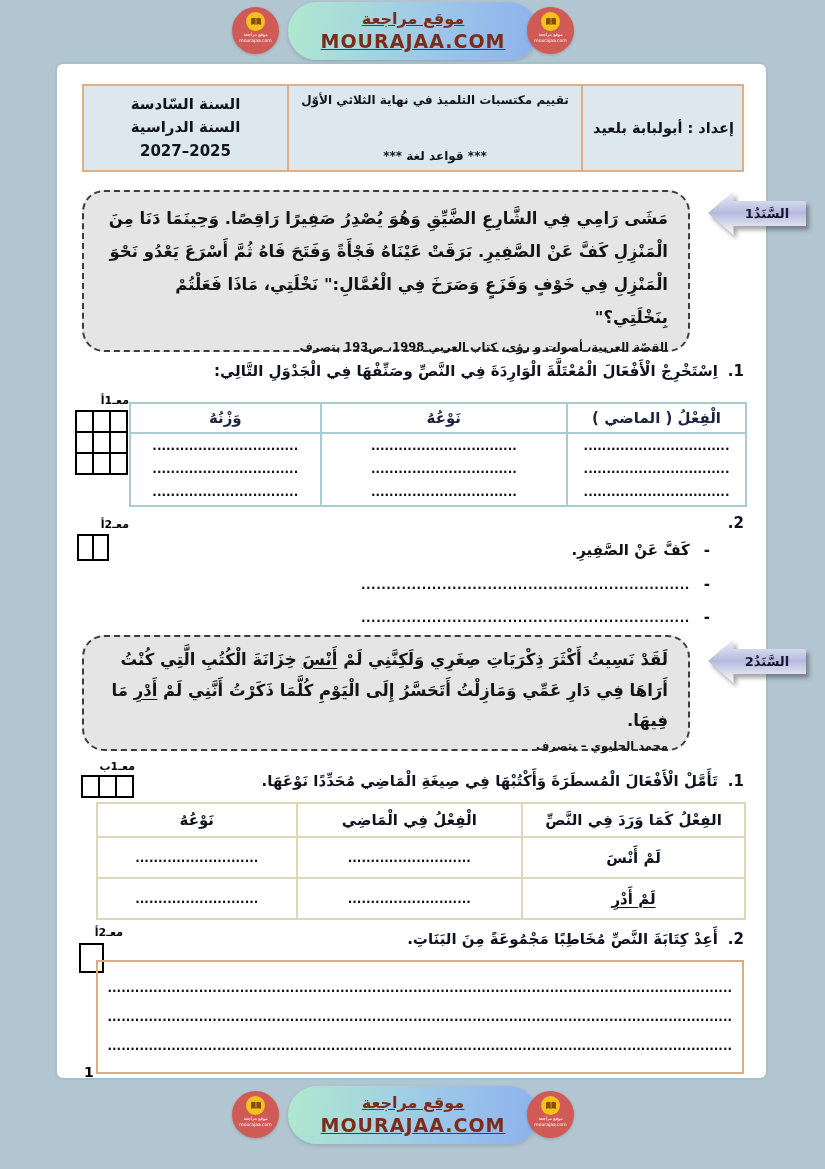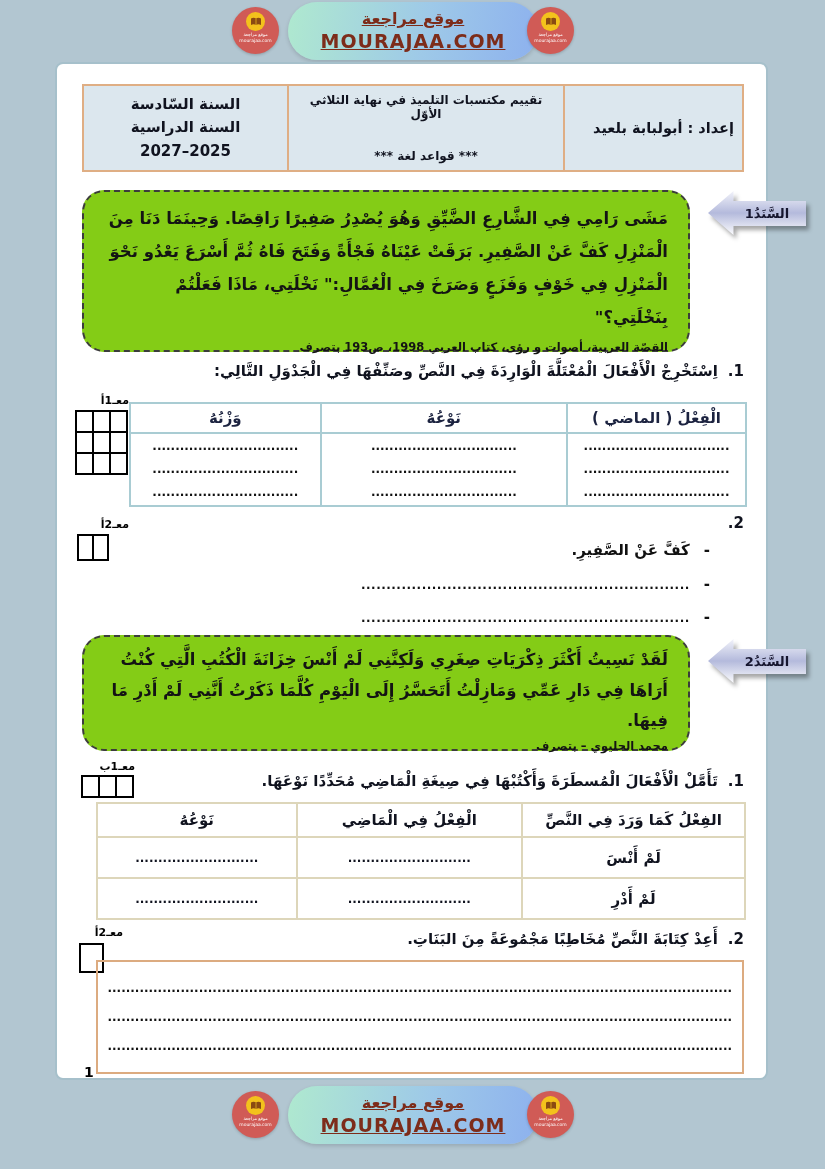--- a/index.html
+++ b/index.html
@@ -33,41 +33,41 @@
   }
   
   .hdr{
     position:absolute;left:25px;top:20px;width:662px;height:88px;
     display:flex;flex-direction:row-reverse;
     border:2px solid #dfae84;box-sizing:border-box;background:#dce7ee;
   }
   .hdr-cell{box-sizing:border-box;border-left:2px solid #dfae84;direction:rtl;
     color:#10131f;font-weight:bold;}
   .hdr-cell:last-child{border-left:none;}
-  .hdr-prepared{width:179px;display:flex;align-items:center;padding:0 8px;font-size:14.5px;}
+  .hdr-prepared{width:161px;display:flex;align-items:center;padding:0 8px;font-size:14.5px;}
   .hdr-mid{flex:1;display:flex;flex-direction:column;justify-content:space-between;
     align-items:center;padding:7px 4px;font-size:12px;text-align:center;}
   .hdr-years{width:203px;display:flex;flex-direction:column;justify-content:center;
     align-items:center;font-size:15px;line-height:1.55;text-align:center;}
   .ltr-num{direction:ltr;unicode-bidi:isolate;}
   
   .sanad{position:absolute;width:98px;height:46px;filter:drop-shadow(3px 4px 2px rgba(0,0,0,0.35));z-index:3;}
   .sanad-shape{width:100%;height:100%;
     background:linear-gradient(180deg,#f4f5fb 0%,#b4badc 50%,#ffffff 100%);
     clip-path:polygon(0 50%,26% 2%,26% 24%,100% 24%,100% 78%,26% 78%,26% 98%);
     display:flex;align-items:center;justify-content:center;padding-left:20px;box-sizing:border-box;}
   .sanad-label{font-size:13px;font-weight:bold;color:#15152e;direction:rtl;}
   
   .passage{
-    position:absolute;background:#84cc16;border:2.5px dashed #3c3c3c;border-radius:22px;
+    position:absolute;background:#e5e5e5;border:2.5px dashed #3c3c3c;border-radius:22px;
     box-sizing:border-box;padding:10px 20px 4px 20px;z-index:2;
   }
   .passage-text{direction:rtl;text-align:right;font-size:16.5px;font-weight:bold;color:#141414;line-height:2.0;}
   .passage-src{direction:rtl;text-align:right;font-size:11.5px;font-weight:bold;color:#141414;margin-top:6px;}
-  .uline{text-underline-offset:3px;}
+  .uline{text-decoration:underline;text-underline-offset:3px;}
   
   .question{position:absolute;direction:rtl;text-align:right;font-size:15px;font-weight:bold;color:#10131f;
     display:flex;gap:10px;}
   .q-num{direction:rtl;}
   
   .marker-label{position:absolute;font-size:11px;font-weight:bold;color:#000;direction:rtl;}
   .mini-grid{position:absolute;display:grid;background:#000;gap:2px;padding:2px;}
   .mini-grid span{background:#fff;display:block;}
   .grid33{grid-template-columns:repeat(3,15px);grid-auto-rows:19px;}
   .grid12{grid-template-columns:repeat(2,13px);grid-auto-rows:23px;}

